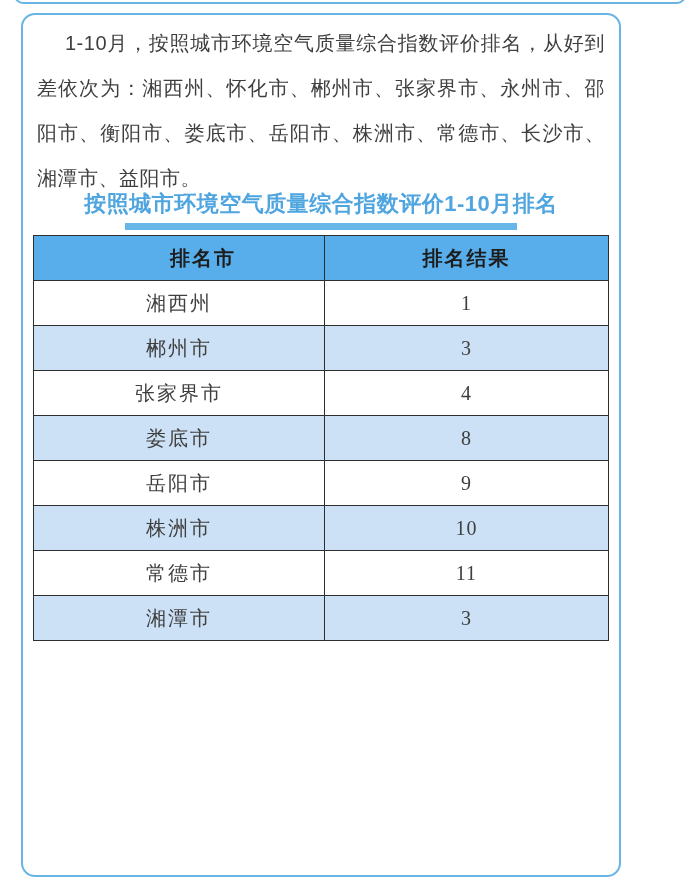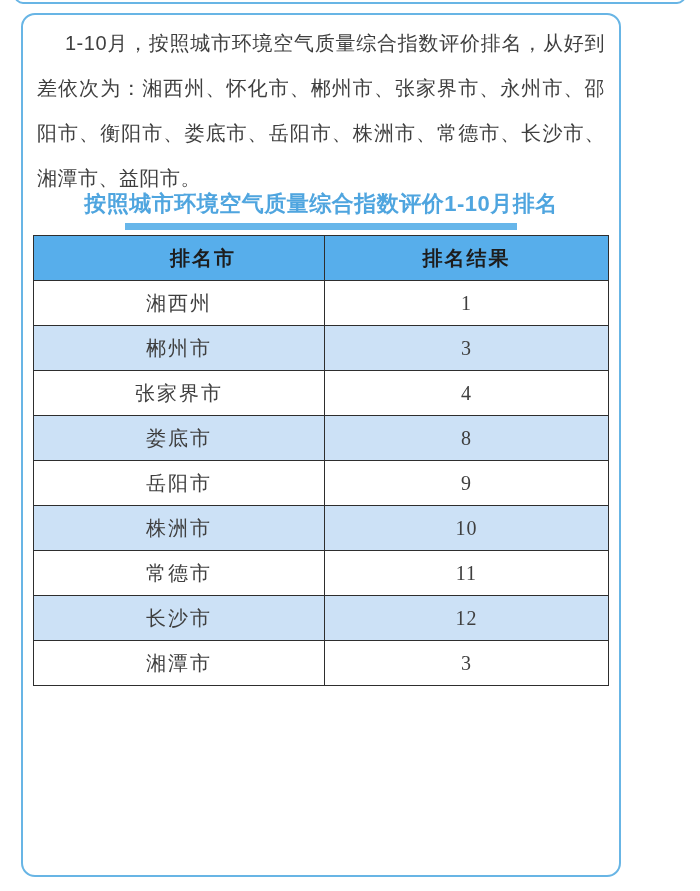--- a/index.html
+++ b/index.html
@@ -134,22 +134,18 @@
         </tr>
         <tr data-name="table-row">
           <td data-name="city-cell">株洲市</td>
           <td data-name="rank-cell">10</td>
         </tr>
         <tr data-name="table-row">
           <td data-name="city-cell">常德市</td>
           <td data-name="rank-cell">11</td>
         </tr>
         <tr data-name="table-row">
-          <td data-name="city-cell">长沙市</td>
-          <td data-name="rank-cell">12</td>
-        </tr>
-        <tr data-name="table-row">
           <td data-name="city-cell">湘潭市</td>
           <td data-name="rank-cell">3</td>
         </tr>
       </tbody>
   </table>
 </div>
 
 </body></html>

